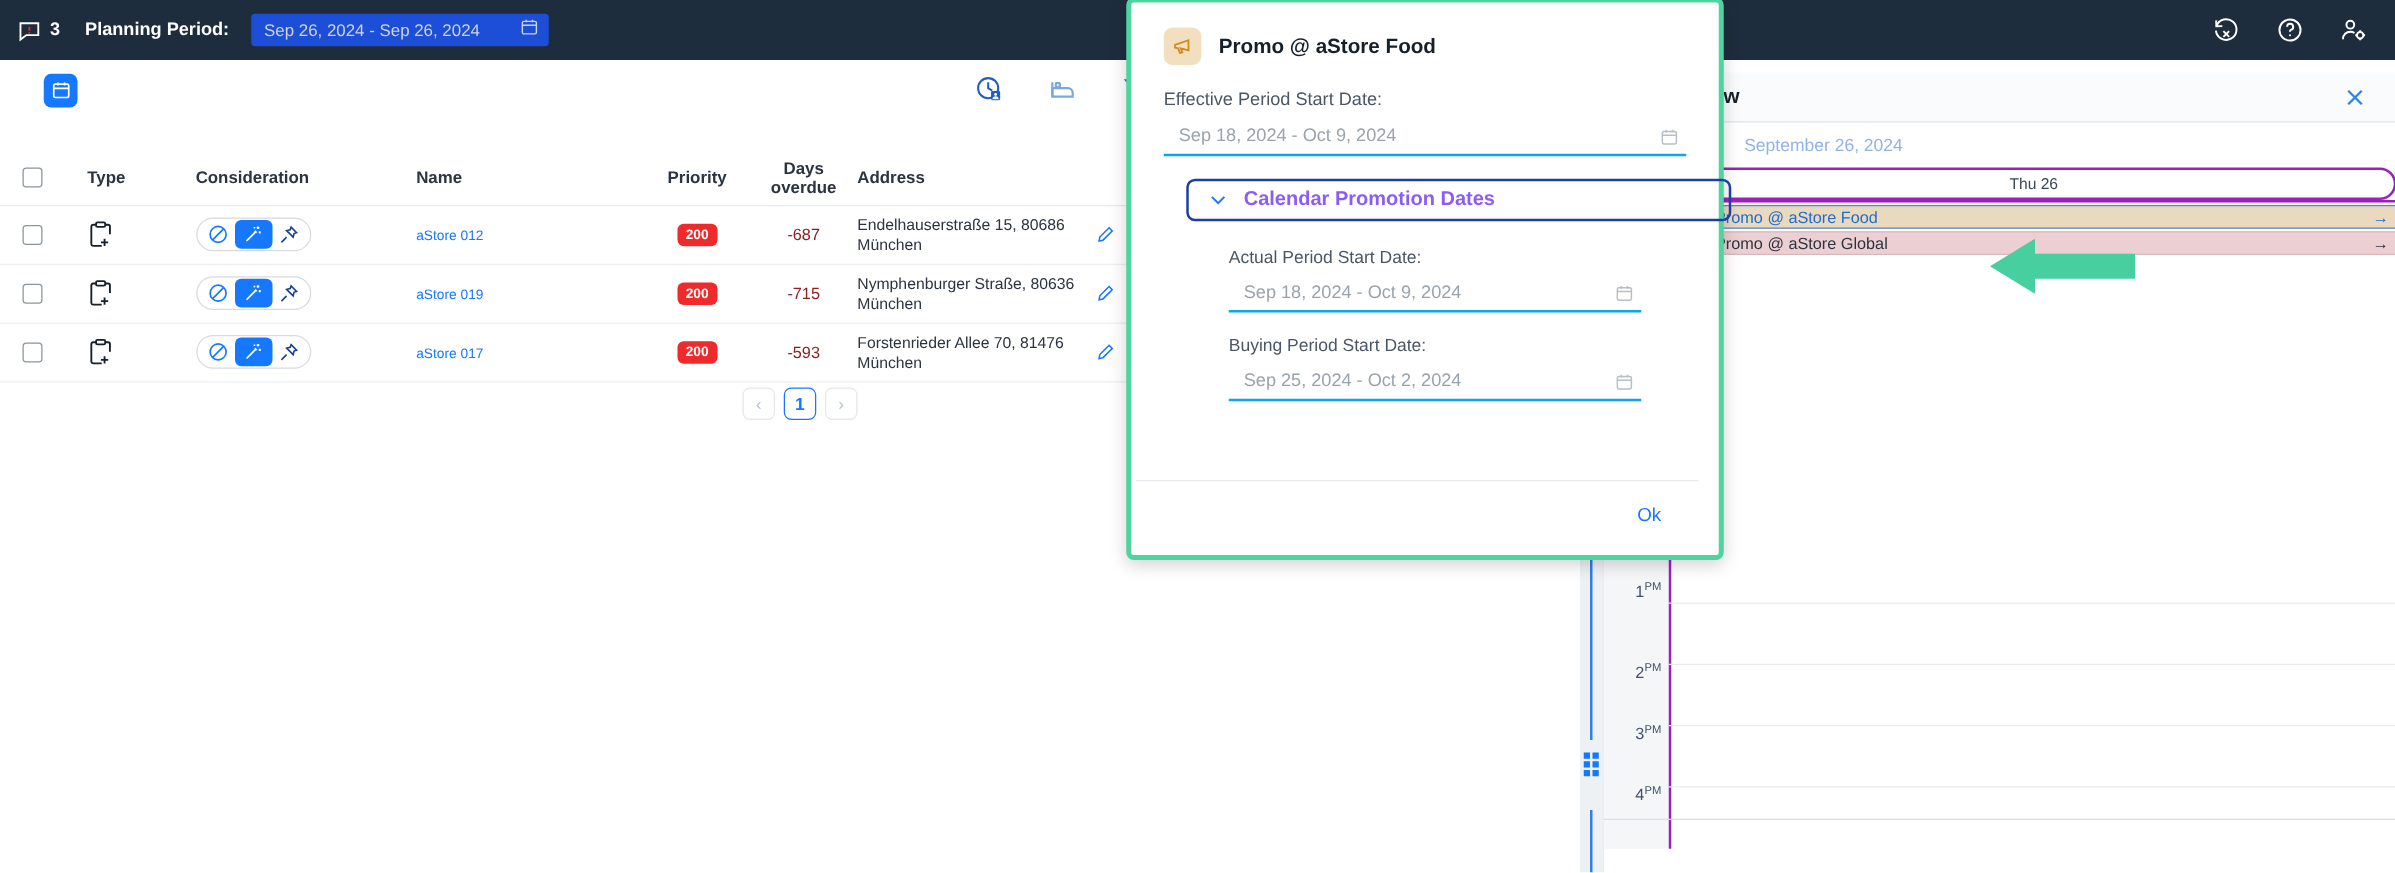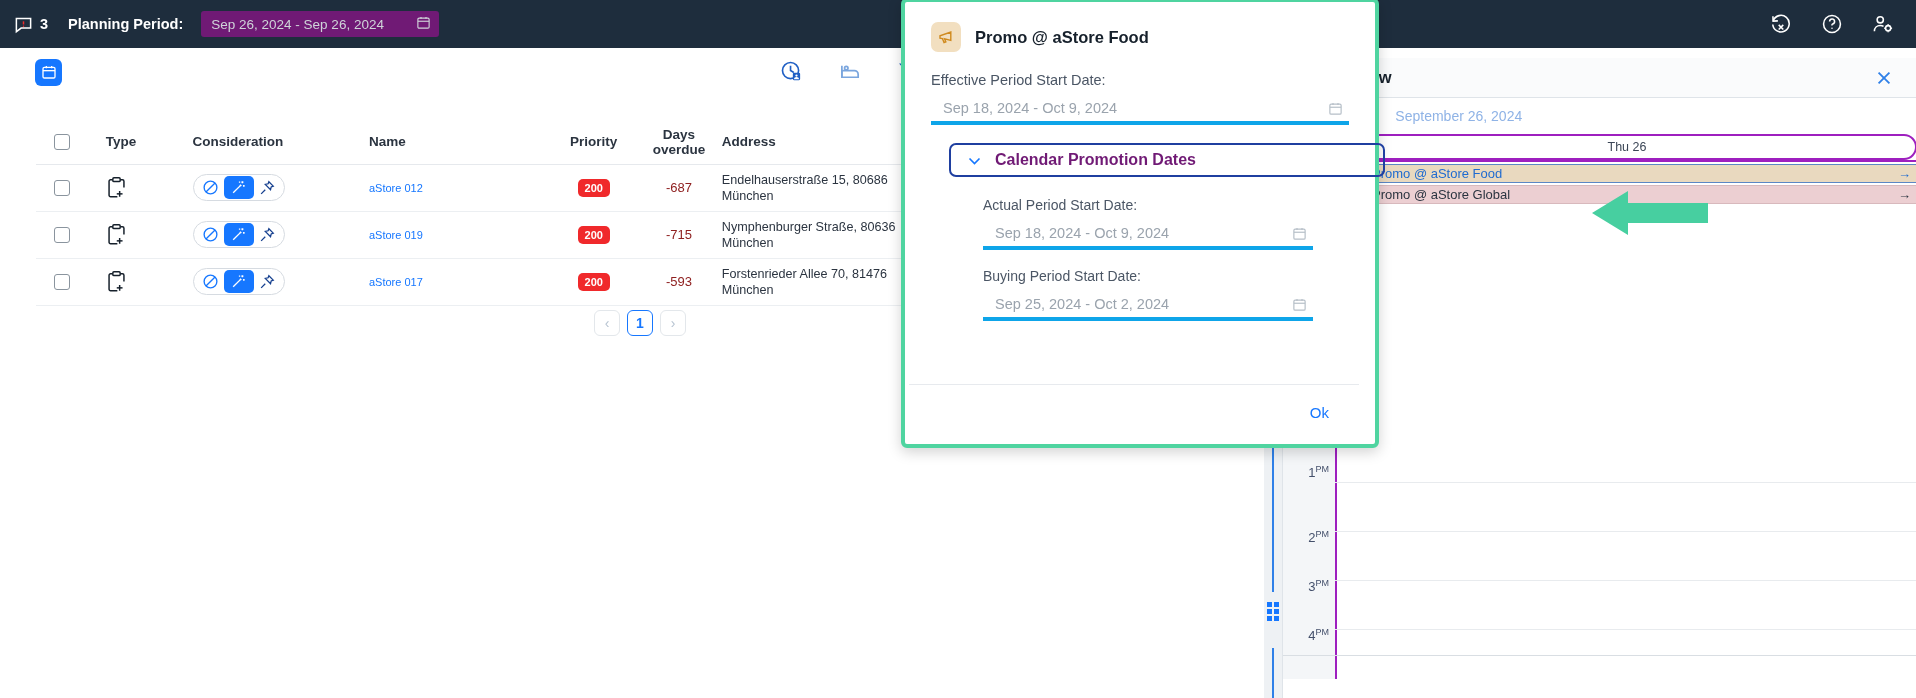--- a/index.html
+++ b/index.html
@@ -15,21 +15,21 @@
   .topbar {
     position: absolute; left: 0; top: 0; width: 1916px; height: 48px;
     background: #1e2d3d; display: flex; align-items: center; gap: 10px;
     padding: 0 0 0 14px; color: #fff;
   }
   .topbar-badge-wrap { display: flex; align-items: center; gap: 7px; }
   .alert-icon { width: 19px; height: 19px; position: relative; display:block; }
   .alert-count { font-size: 14.5px; font-weight: bold; color: #fff; }
   .planning-label { font-size: 14.5px; font-weight: bold; color: #fff; margin-left: 10px;}
   .planning-field {
-    margin-left: 8px; width: 238px; height: 26px; background: #701a75;
+    margin-left: 8px; width: 238px; height: 26px; background: #1d4ed8;
     border-radius: 3px; display: flex; align-items: center;
     padding: 0 8px 0 10px; justify-content: space-between;
   }
   .planning-field span.val { font-size: 13.5px; color: #cfd4d9; }
   .topbar-right {
     position: absolute; right: 22px; top: 0; height: 48px;
     display: flex; align-items: center; gap: 29px;
   }
   .topbar-right .ticon { width: 22px; height: 22px; display:block; cursor: pointer; }
 
@@ -47,21 +47,20 @@
   .header-tools {
     position: absolute; left: 780px; top: 60px;
     display: flex; align-items: center; gap: 36px;
   }
   .header-tools .hicon { width: 23px; height: 23px; display: block; cursor: pointer; }
 
   
   .table-area {
     position: absolute; left: 0; top: 120px; width: 1280px; height: 200px;
     background: #ffffff;
-    padding-left: 36px;
   }
   table.grid { width: 1280px; border-collapse: collapse; table-layout: fixed; }
   table.grid th {
     font-size: 13.5px; color: #2b3440; font-weight: bold; text-align: left;
     padding: 6px 4px; vertical-align: middle; border-bottom: 1px solid #e6e9ed;
     height: 44px;
   }
   table.grid td {
     font-size: 13.5px; color: #2b3440; padding: 7px 4px; vertical-align: middle;
     border-bottom: 1px solid #eceff2; height: 45px;
@@ -208,33 +207,33 @@
   }
   .modal-inner { padding: 20px 26px 0 26px; }
   .modal-titlerow { display: flex; align-items: center; gap: 14px; margin-bottom: 20px;}
   .promo-badge {
     width: 30px; height: 30px; border-radius: 7px; background: #f2dfc0;
     display: flex; align-items: center; justify-content: center;
   }
   .modal-title { font-size: 16.5px; font-weight: bold; color: #16202b; }
   .fld-label { font-size: 14.5px; color: #4b5665; margin-bottom: 7px; }
   .fld-input {
-    height: 30px; border-bottom: 4px solid #0ea5e9; display: flex;
+    height: 30px; border-bottom: 2px solid #0ea5e9; display: flex;
     align-items: center; justify-content: space-between; padding: 0 6px 0 12px;
     margin-bottom: 18px; cursor: text;
   }
   .fld-input .v { font-size: 14.5px; color: #9aa3ad; }
   .fld-input .calglyph { width: 15px; height: 15px; display: block; }
   .section-bar {
     border: 2px solid #1f3fa0; border-radius: 7px; height: 34px;
     display: flex; align-items: center; gap: 13px; padding-left: 16px;
     margin: 6px 0 20px 18px; width: 436px;
   }
   .section-bar .chev { color: #1677ff; font-size: 15px; }
-  .section-bar .stitle { font-size: 16px; font-weight: bold; color: #701a75; text-align: center; }
+  .section-bar .stitle { font-size: 16px; font-weight: bold; color: #8b5cf6; text-align: center; }
   .sub-group { padding-left: 52px; padding-right: 36px; }
   .sub-group .fld-label { font-size: 14px; }
   .modal-foot {
     position: absolute; left: 4px; right: 16px; bottom: 4px; height: 56px;
     border-top: 1px solid #e7eaee; display: flex; align-items: center;
     justify-content: flex-end; padding-right: 30px;
   }
   .ok-btn { color: #1677ff; font-size: 15px; cursor: pointer; }
 
   

